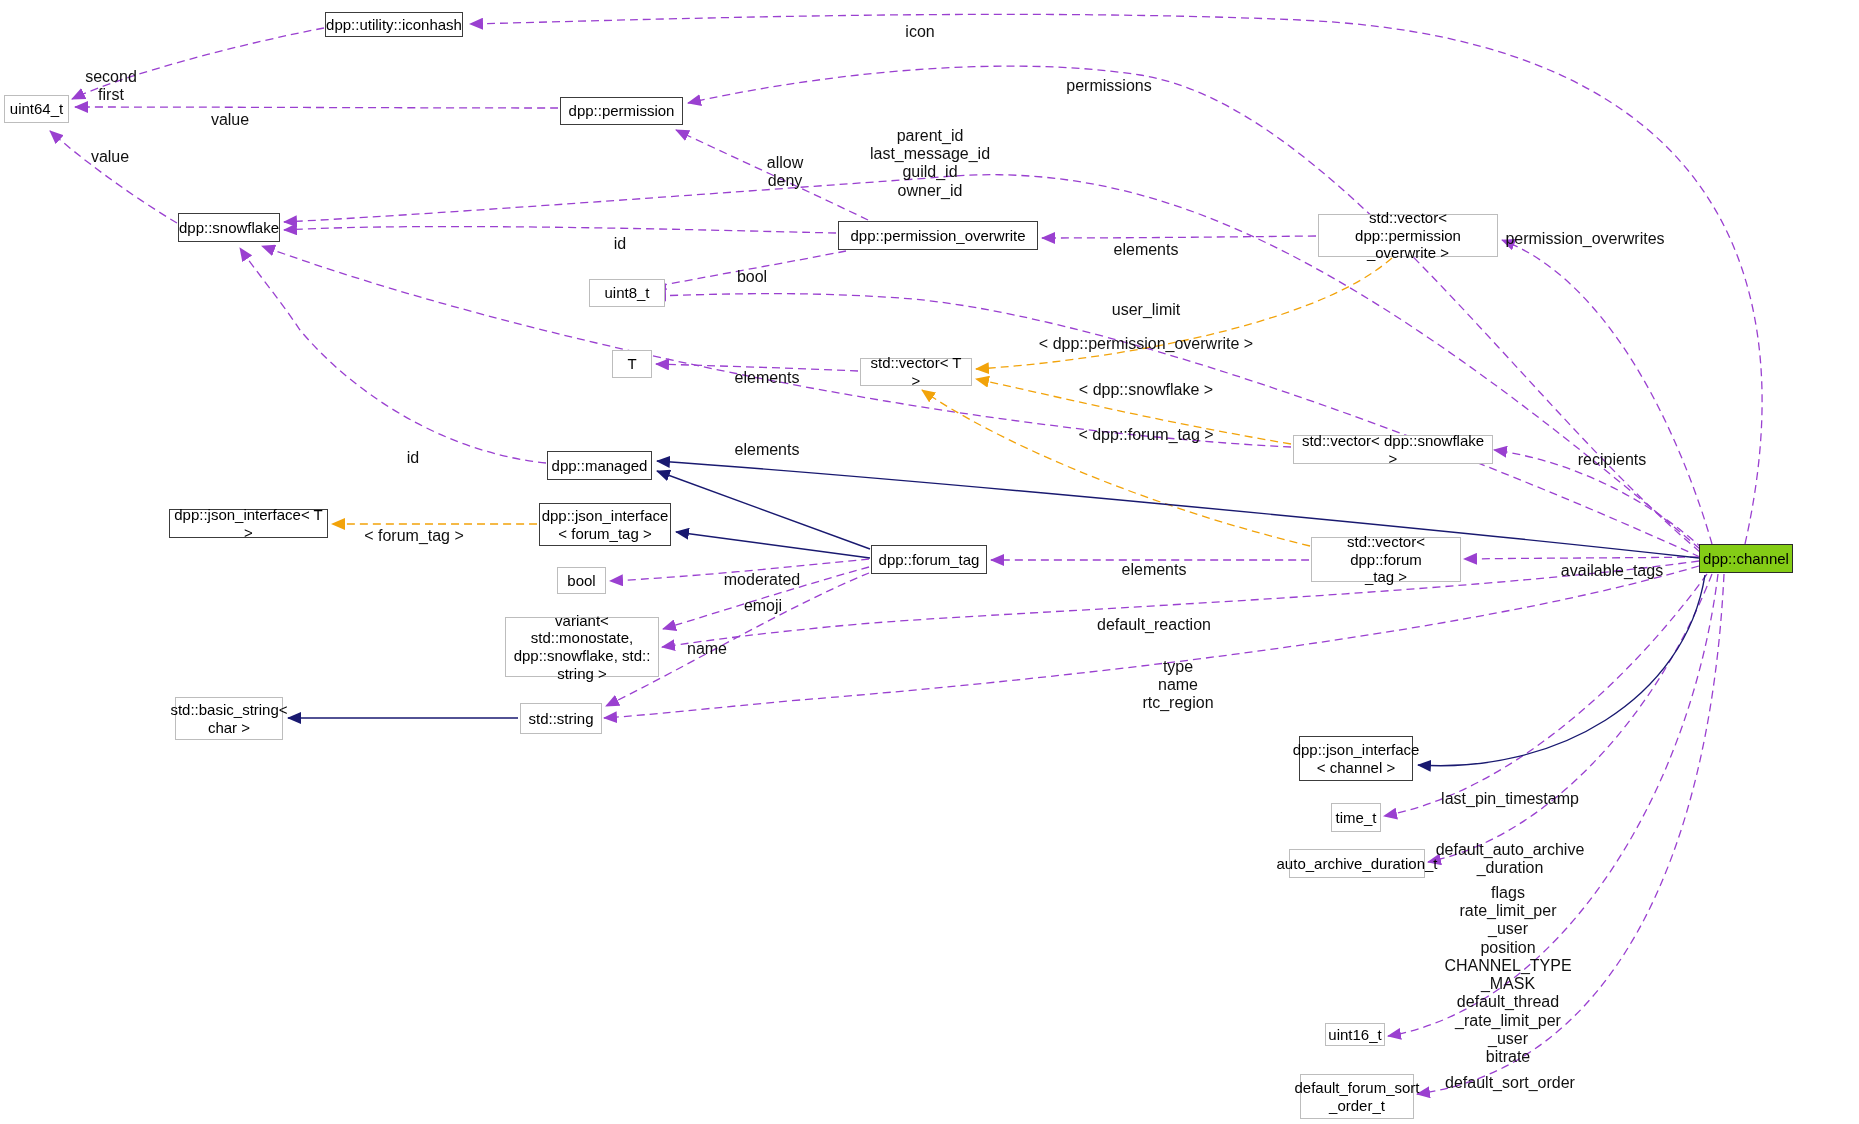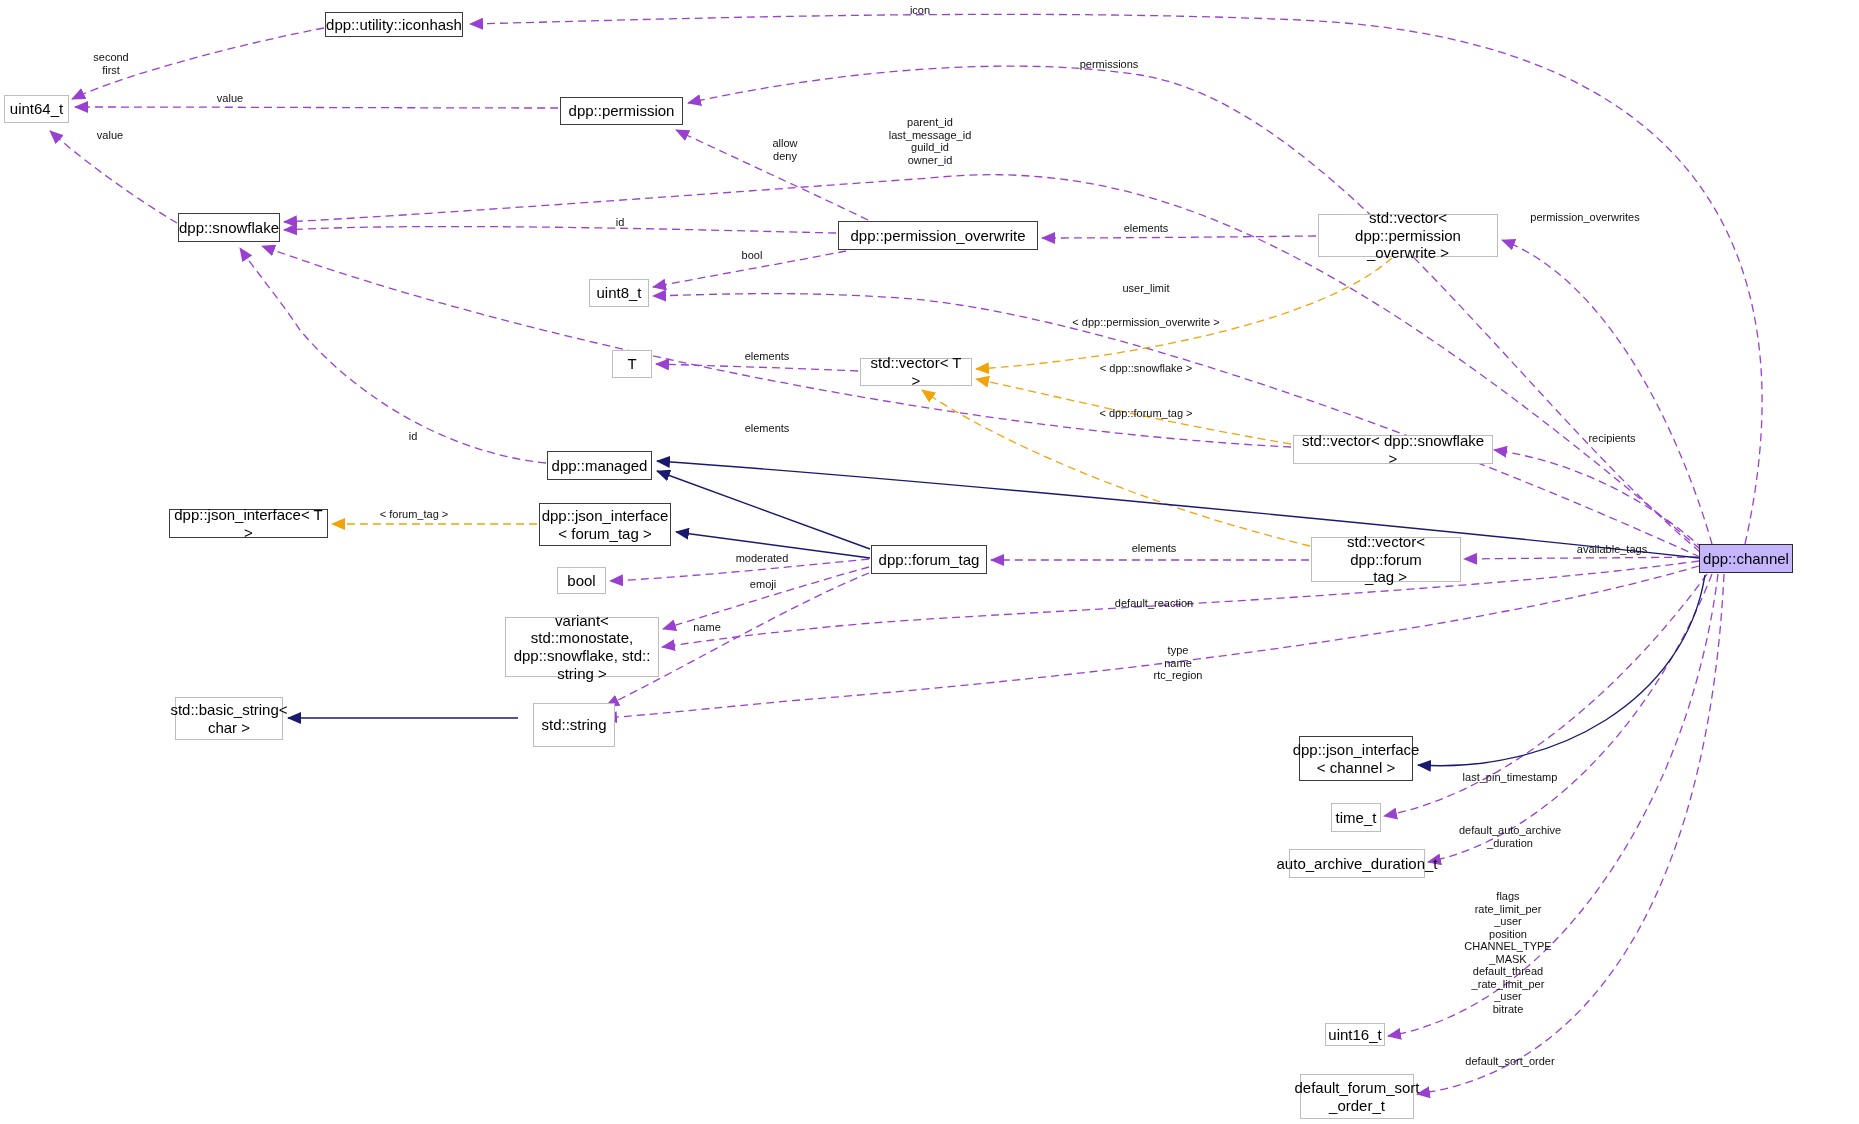--- a/index.html
+++ b/index.html
@@ -3,23 +3,23 @@
 <meta charset="utf-8">
 <style>
   html,body{margin:0;padding:0;background:#ffffff;}
   #canvas{position:relative;width:1859px;height:1124px;background:#ffffff;overflow:hidden;
           font-family:"Liberation Sans","DejaVu Sans",sans-serif;}
   #edges{position:absolute;left:0;top:0;}
   .node{position:absolute;background:#ffffff;border:1px solid #bdbdbd;color:#000;
         font-size:15px;line-height:1.18;display:flex;align-items:center;justify-content:center;
         text-align:center;white-space:pre-line;padding:1px 4px;box-sizing:border-box;cursor:pointer;}
   .node.dark{border:1.5px solid #3c3c3c;}
-  .node.hl{background:#c4b5fd;border:1.5px solid #2b2b2b;}
-  .elabel{position:absolute;color:#101010;font-size:11px;line-height:1.14;text-align:center;
-          white-space:pre-line;transform:translate(-50%,-50%);}
+  .node.hl{background:#84cc16;border:1.5px solid #2b2b2b;}
+  .elabel{position:absolute;color:#101010;font-size:16px;line-height:1.14;text-align:center;
+          white-space:pre-line;transform:translate(-50%,-50%);margin-top:22px;}
   .ep{stroke:#9a40d0;fill:none;stroke-width:1.3;stroke-dasharray:8 5;}
   .eo{stroke:#f2a30a;fill:none;stroke-width:1.3;stroke-dasharray:8 5;}
   .en{stroke:#191970;fill:none;stroke-width:1.4;}
 </style>
 </head>
 <body>
 
 <div id="canvas">
 
   <svg id="edges" width="1859" height="1124">
@@ -75,36 +75,36 @@
     <path class="en" marker-end="url(#an)" d="M1705,575 C1685,700 1555,774 1418,765"></path>
   </svg>
 
   <div class="node dark" style="left:325px;top:12px;width:138px;height:25px">dpp::utility::iconhash</div>
   <div class="node" style="left:4px;top:95px;width:65px;height:28px">uint64_t</div>
   <div class="node dark" style="left:560px;top:97px;width:123px;height:28px">dpp::permission</div>
   <div class="node dark" style="left:178px;top:213px;width:102px;height:29px">dpp::snowflake</div>
   <div class="node dark" style="left:838px;top:221px;width:200px;height:29px">dpp::permission_overwrite</div>
   <div class="node" style="left:1318px;top:214px;width:180px;height:43px">std::vector&lt; dpp::permission
 _overwrite &gt;</div>
-  <div class="node" style="left:589px;top:279px;width:60px;height:28px">uint8_t</div>
+  <div class="node" style="left:589px;top:279px;width:76px;height:28px">uint8_t</div>
   <div class="node" style="left:612px;top:350px;width:40px;height:28px">T</div>
   <div class="node" style="left:860px;top:358px;width:112px;height:28px">std::vector&lt; T &gt;</div>
   <div class="node" style="left:1293px;top:435px;width:200px;height:29px">std::vector&lt; dpp::snowflake &gt;</div>
   <div class="node dark" style="left:547px;top:451px;width:105px;height:29px">dpp::managed</div>
   <div class="node dark" style="left:169px;top:509px;width:159px;height:29px">dpp::json_interface&lt; T &gt;</div>
   <div class="node dark" style="left:539px;top:503px;width:132px;height:43px">dpp::json_interface
 &lt; forum_tag &gt;</div>
   <div class="node dark" style="left:871px;top:545px;width:116px;height:29px">dpp::forum_tag</div>
   <div class="node" style="left:557px;top:567px;width:49px;height:27px">bool</div>
   <div class="node" style="left:1311px;top:537px;width:150px;height:45px">std::vector&lt; dpp::forum
 _tag &gt;</div>
   <div class="node" style="left:505px;top:617px;width:154px;height:60px">variant&lt; std::monostate,
 dpp::snowflake, std::
 string &gt;</div>
-  <div class="node" style="left:533px;top:703px;width:82px;height:44px">std::string</div>
+  <div class="node" style="left:520px;top:703px;width:82px;height:31px">std::string</div>
   <div class="node" style="left:175px;top:697px;width:108px;height:43px">std::basic_string&lt;
 char &gt;</div>
   <div class="node dark" style="left:1299px;top:736px;width:114px;height:45px">dpp::json_interface
 &lt; channel &gt;</div>
   <div class="node" style="left:1331px;top:803px;width:50px;height:29px">time_t</div>
   <div class="node" style="left:1289px;top:849px;width:136px;height:29px">auto_archive_duration_t</div>
   <div class="node" style="left:1325px;top:1023px;width:60px;height:23px">uint16_t</div>
   <div class="node" style="left:1300px;top:1074px;width:114px;height:45px">default_forum_sort
 _order_t</div>
   <div class="node hl" style="left:1699px;top:544px;width:94px;height:29px">dpp::channel</div>

